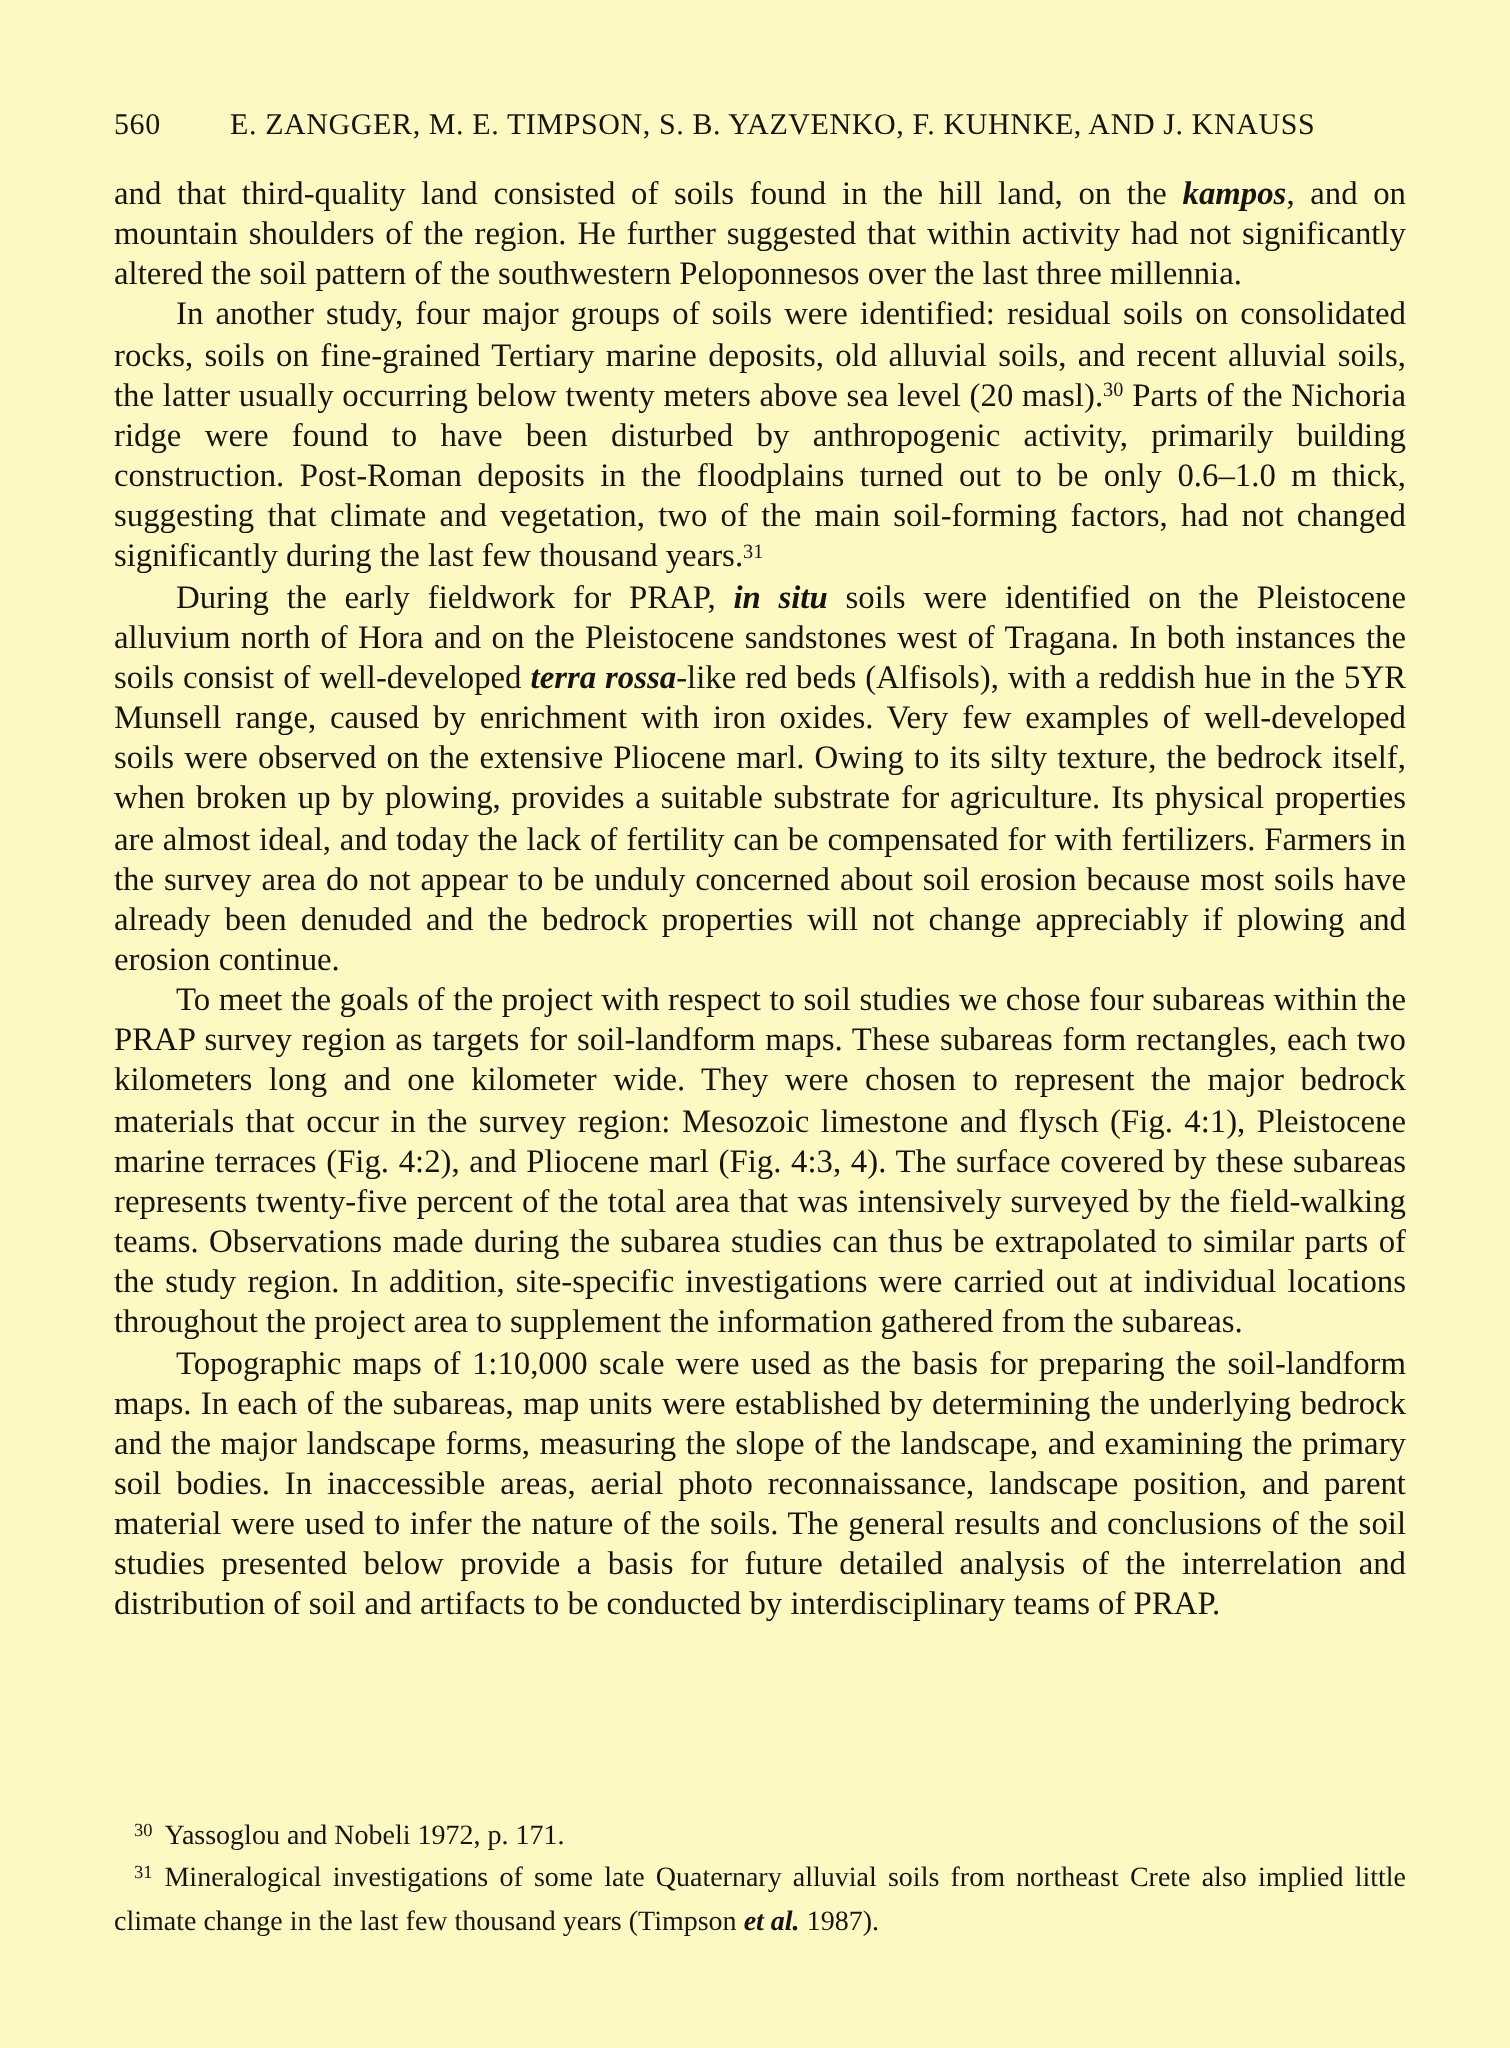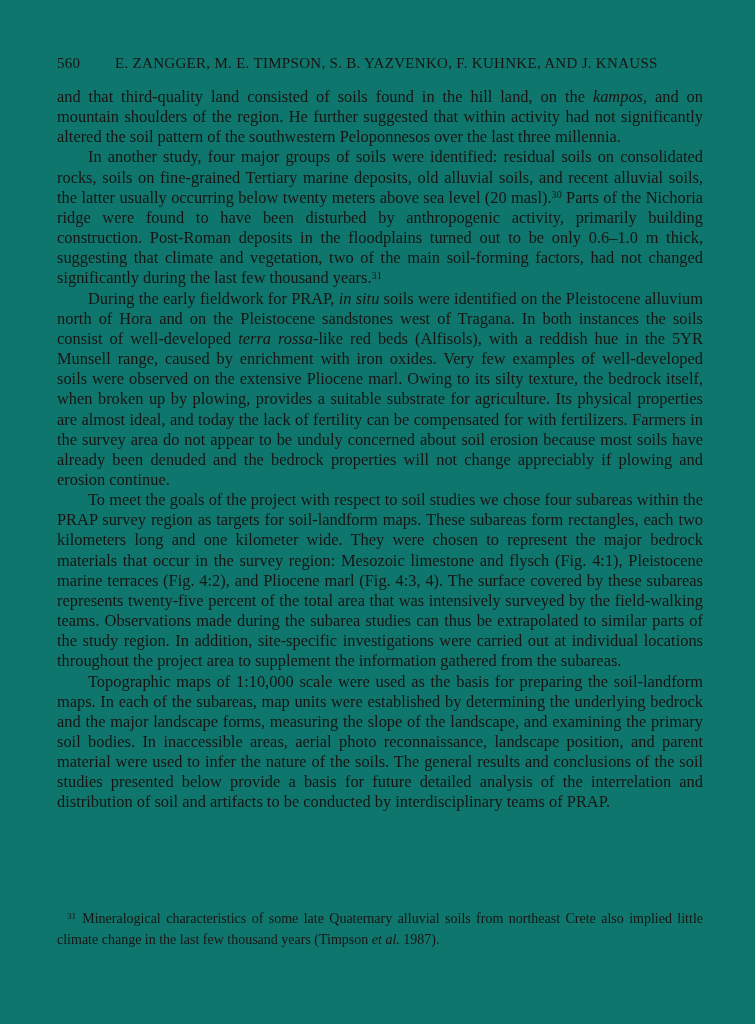--- a/index.html
+++ b/index.html
@@ -11,21 +11,21 @@
     height: 1024px;
     background: #fdfdfc;
     position: relative;
     overflow: hidden;
     font-family: "Liberation Serif", "DejaVu Serif", serif;
     color: #171513;
   }
   .page {
     position: absolute;
     inset: 0;
-    background: #0f766e;
+    background: #fef9c3;
   }
   .running-head {
     position: absolute;
     top: 55px;
     left: 57px;
     width: 646px;
     font-size: 15px;
     letter-spacing: 0.3px;
     white-space: nowrap;
   }
@@ -49,20 +49,21 @@
   }
   p.para {
     margin: 0;
     padding: 0;
   }
   p.para.indent {
     text-indent: 31px;
   }
   .it {
     font-style: italic;
+    font-weight: bold;
   }
   sup.fn-ref {
     font-size: 0.62em;
     line-height: 0;
     position: relative;
     top: -0.45em;
     vertical-align: baseline;
   }
   .footnotes {
     position: absolute;
@@ -100,16 +101,17 @@
 
   <main class="body-text">
       <p class="para"><span>and that third-quality land consisted of soils found in the hill land, on the </span><span class="it">kampos</span><span>, and on mountain shoulders of the region. He further suggested that within activity had not significantly altered the soil pattern of the southwestern Peloponnesos over the last three millennia.</span></p>
       <p class="para indent"><span>In another study, four major groups of soils were identified: residual soils on consolidated rocks, soils on fine-grained Tertiary marine deposits, old alluvial soils, and recent alluvial soils, the latter usually occurring below twenty meters above sea level (20 masl).</span><sup class="fn-ref">30</sup><span> Parts of the Nichoria ridge were found to have been disturbed by anthropogenic activity, primarily building construction. Post-Roman deposits in the floodplains turned out to be only 0.6–1.0 m thick, suggesting that climate and vegetation, two of the main soil-forming factors, had not changed significantly during the last few thousand years.</span><sup class="fn-ref">31</sup></p>
       <p class="para indent"><span>During the early fieldwork for PRAP, </span><span class="it">in situ</span><span> soils were identified on the Pleistocene alluvium north of Hora and on the Pleistocene sandstones west of Tragana. In both instances the soils consist of well-developed </span><span class="it">terra rossa</span><span>-like red beds (Alfisols), with a reddish hue in the 5YR Munsell range, caused by enrichment with iron oxides. Very few examples of well-developed soils were observed on the extensive Pliocene marl. Owing to its silty texture, the bedrock itself, when broken up by plowing, provides a suitable substrate for agriculture. Its physical properties are almost ideal, and today the lack of fertility can be compensated for with fertilizers. Farmers in the survey area do not appear to be unduly concerned about soil erosion because most soils have already been denuded and the bedrock properties will not change appreciably if plowing and erosion continue.</span></p>
       <p class="para indent"><span>To meet the goals of the project with respect to soil studies we chose four subareas within the PRAP survey region as targets for soil-landform maps. These subareas form rectangles, each two kilometers long and one kilometer wide. They were chosen to represent the major bedrock materials that occur in the survey region: Mesozoic limestone and flysch (Fig. 4:1), Pleistocene marine terraces (Fig. 4:2), and Pliocene marl (Fig. 4:3, 4). The surface covered by these subareas represents twenty-five percent of the total area that was intensively surveyed by the field-walking teams. Observations made during the subarea studies can thus be extrapolated to similar parts of the study region. In addition, site-specific investigations were carried out at individual locations throughout the project area to supplement the information gathered from the subareas.</span></p>
       <p class="para indent"><span>Topographic maps of 1:10,000 scale were used as the basis for preparing the soil-landform maps. In each of the subareas, map units were established by determining the underlying bedrock and the major landscape forms, measuring the slope of the landscape, and examining the primary soil bodies. In inaccessible areas, aerial photo reconnaissance, landscape position, and parent material were used to infer the nature of the soils. The general results and conclusions of the soil studies presented below provide a basis for future detailed analysis of the interrelation and distribution of soil and artifacts to be conducted by interdisciplinary teams of PRAP.</span></p>
     </main>
 
   <footer class="footnotes">
-      <p class="footnote"><sup class="fn-marker">31</sup><span>Mineralogical characteristics of some late Quaternary alluvial soils from northeast Crete also implied little climate change in the last few thousand years (Timpson </span><span class="it">et al.</span><span> 1987).</span></p>
+      <p class="footnote"><sup class="fn-marker">30</sup><span>Yassoglou and Nobeli 1972, p. 171.</span></p>
+      <p class="footnote"><sup class="fn-marker">31</sup><span>Mineralogical investigations of some late Quaternary alluvial soils from northeast Crete also implied little climate change in the last few thousand years (Timpson </span><span class="it">et al.</span><span> 1987).</span></p>
     </footer>
 
 </div>
 
 </body></html>

